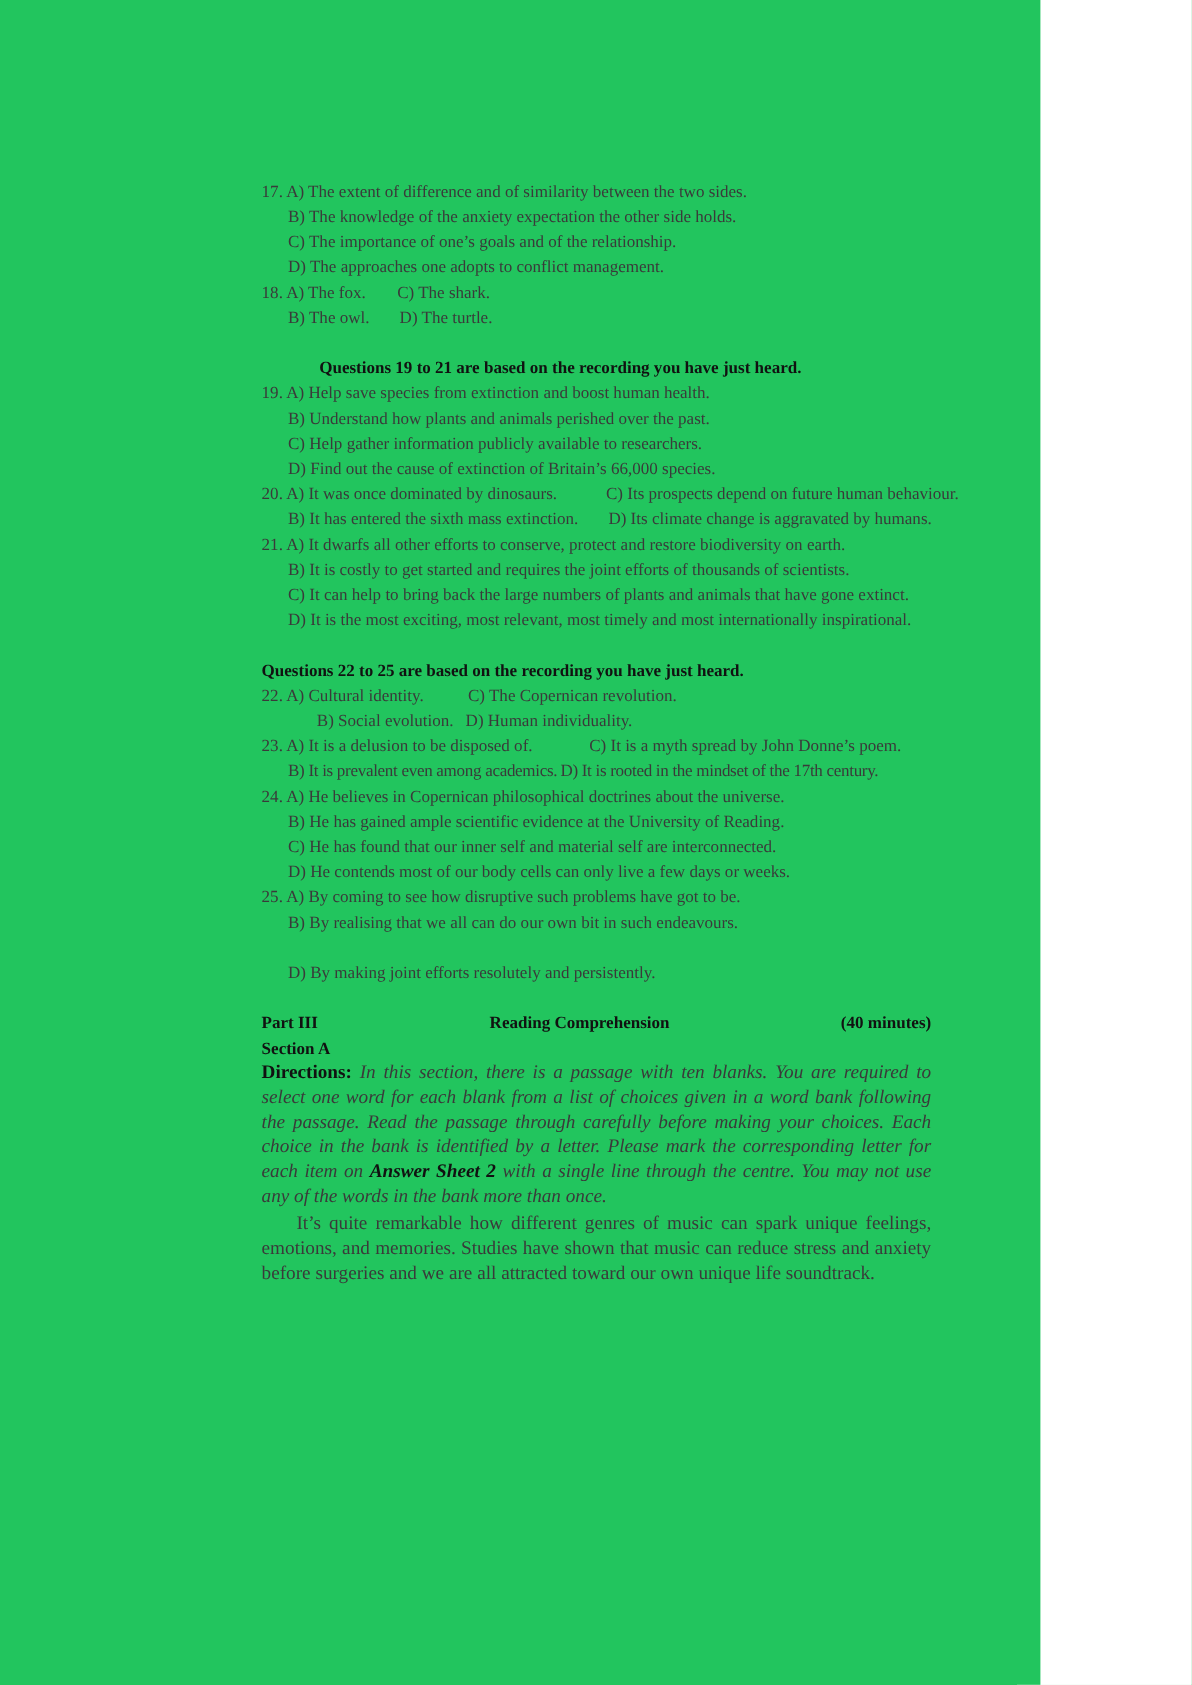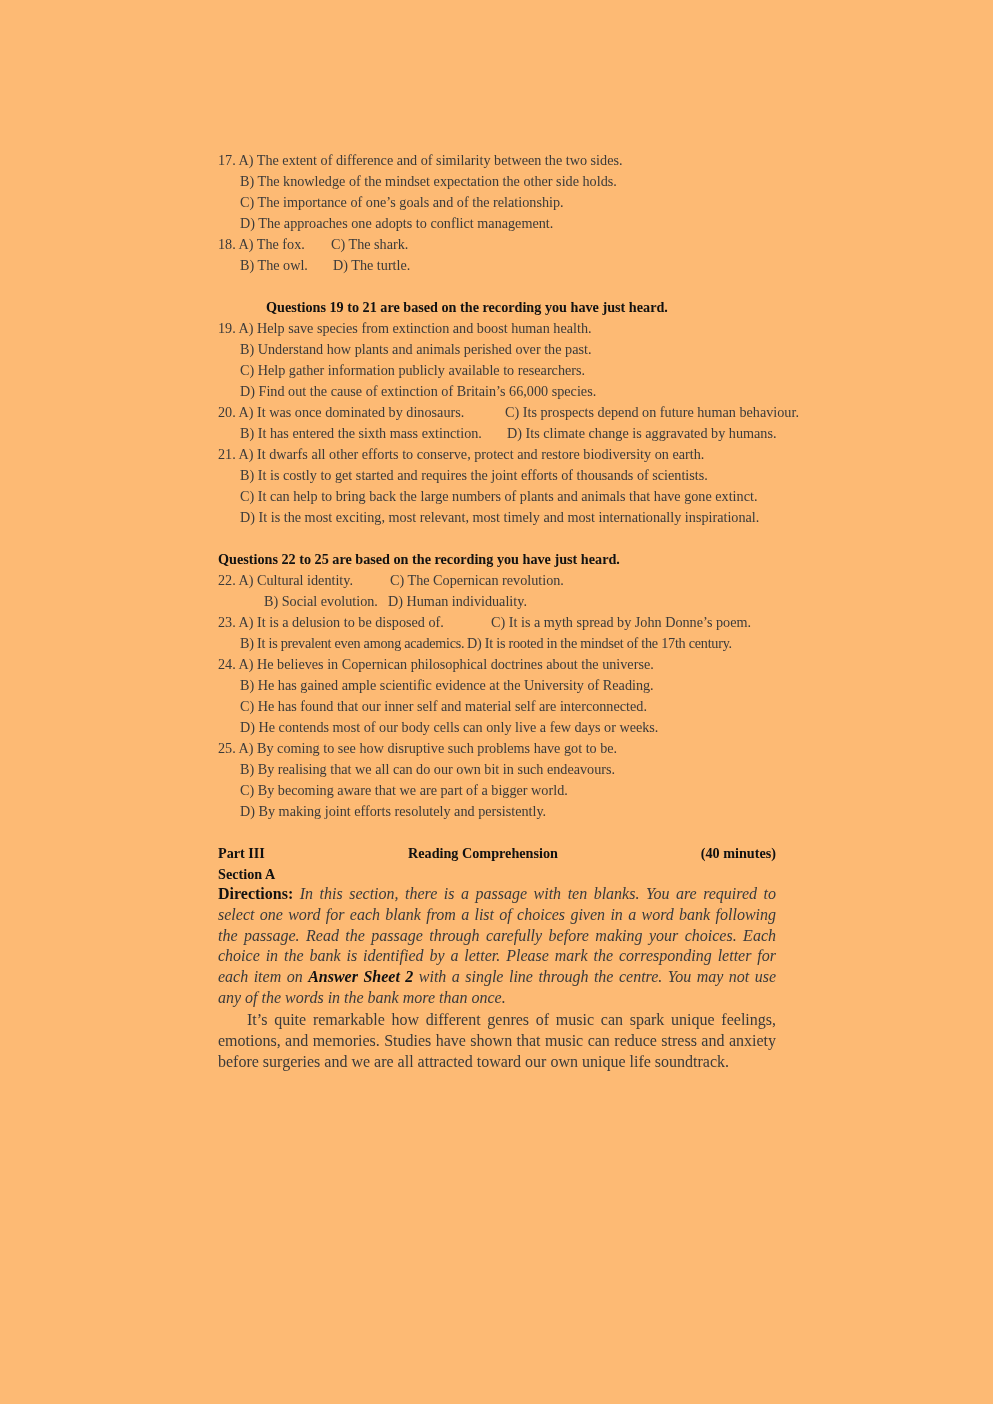--- a/index.html
+++ b/index.html
@@ -1,34 +1,34 @@
 <!DOCTYPE html>
 <html><head>
   <meta charset="utf-8">
   <style>
     html, body { margin: 0; padding: 0; background: #ffffff; }
     body { width: 993px; height: 1404px; position: relative; overflow: hidden;
            font-family: "Liberation Serif", "DejaVu Serif", serif; color: #333333; }
-    .page { position: absolute; left: 0; top: 0; width: 993px; height: 1404px; background: #fdba74; }
+    .page { position: absolute; left: 0; top: 0; width: 867px; height: 1404px; background: #22c55e; }
     .line { position: absolute; font-size: 14.2px; line-height: 20px; white-space: nowrap; color: #3a3a3a; }
     .num { display: inline-block; }
     .bold { font-weight: bold; color: #111; }
     .ital { font-style: italic; }
     .justify { position: absolute; left: 218px; width: 558px; font-size: 16px; line-height: 20.8px; text-align: justify; color: #3a3a3a; }
     .heading-row { position: absolute; left: 218px; width: 558px; font-size: 14.2px; line-height: 20px; font-weight: bold; color: #111; }
     .heading-row .c { position: absolute; left: 190px; text-align: right; }
     .heading-row .r { position: absolute; right: 0; }
   </style>
 </head>
 <body>
 
 <div class="page">
 
   <div class="line" style="left:218px; top:150px;"><span class="num">17.</span> <span>A) The extent of difference and of similarity between the two sides.</span></div>
-  <div class="line" style="left:240px; top:171px;">B) The knowledge of the mindset expectation the other side holds.</div>
+  <div class="line" style="left:240px; top:171px;">B) The knowledge of the anxiety expectation the other side holds.</div>
   <div class="line" style="left:240px; top:192px;">C) The importance of one’s goals and of the relationship.</div>
   <div class="line" style="left:240px; top:213px;">D) The approaches one adopts to conflict management.</div>
 
   <div class="line" style="left:218px; top:234px;"><span class="num">18.</span> <span>A) The fox.</span></div>
   <div class="line" style="left:331px; top:234px;">C) The shark.</div>
   <div class="line" style="left:240px; top:255px;">B) The owl.</div>
   <div class="line" style="left:333px; top:255px;">D) The turtle.</div>
 
   <div class="line bold" style="left:218px; top:297px;margin-left:48px;">Questions 19 to 21 are based on the recording you have just heard.</div>
 
@@ -59,21 +59,20 @@
   <div class="line" style="left:240px; top:633px; letter-spacing:-0.25px;">B) It is prevalent even among academics.</div>
   <div class="line" style="left:467px; top:633px; letter-spacing:-0.25px;">D) It is rooted in the mindset of the 17th century.</div>
 
   <div class="line" style="left:218px; top:654px;"><span class="num">24.</span> <span>A) He believes in Copernican philosophical doctrines about the universe.</span></div>
   <div class="line" style="left:240px; top:675px;">B) He has gained ample scientific evidence at the University of Reading.</div>
   <div class="line" style="left:240px; top:696px;">C) He has found that our inner self and material self are interconnected.</div>
   <div class="line" style="left:240px; top:717px;">D) He contends most of our body cells can only live a few days or weeks.</div>
 
   <div class="line" style="left:218px; top:738px;"><span class="num">25.</span> <span>A) By coming to see how disruptive such problems have got to be.</span></div>
   <div class="line" style="left:240px; top:759px;">B) By realising that we all can do our own bit in such endeavours.</div>
-  <div class="line" style="left:240px; top:780px;">C) By becoming aware that we are part of a bigger world.</div>
   <div class="line" style="left:240px; top:801px;">D) By making joint efforts resolutely and persistently.</div>
 
   <div class="heading-row" style="top:843px;">
     <span>Part III</span>
     <span class="c">Reading Comprehension</span>
     <span class="r">(40 minutes)</span>
   </div>
   <div class="line bold" style="left:218px; top:864px;">Section A</div>
 
   <div class="justify" style="top:884px;">

